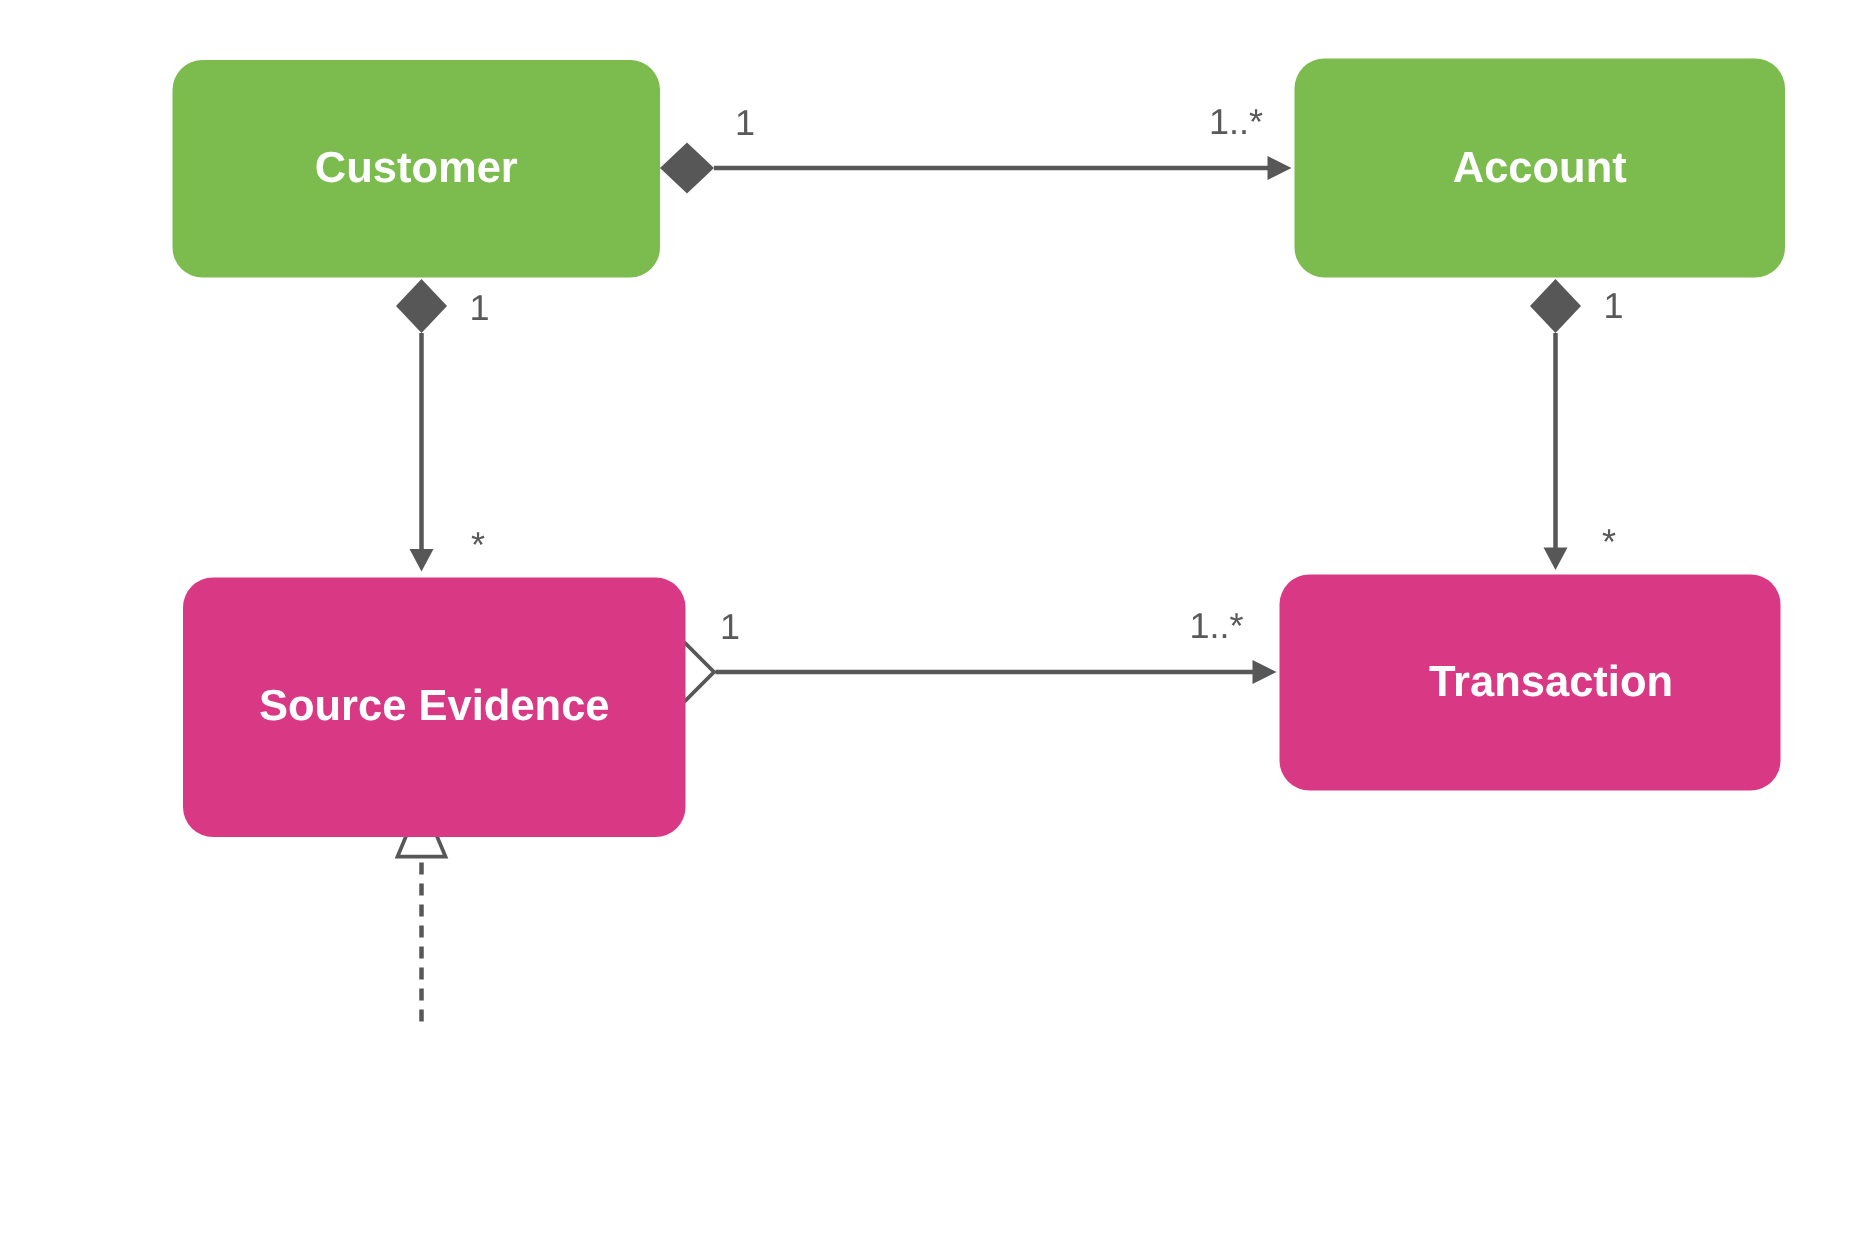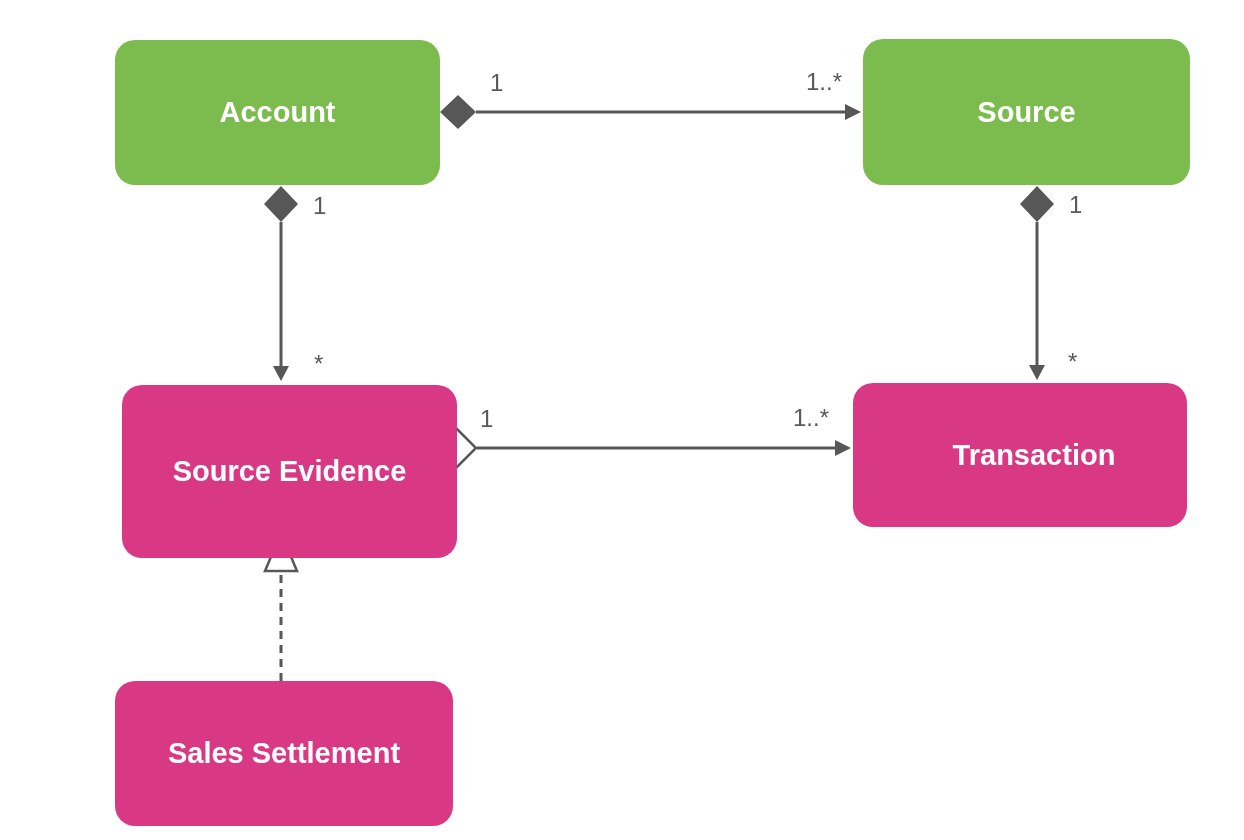--- a/index.html
+++ b/index.html
@@ -71,38 +71,35 @@
       <polygon points="851,448 835,440 835,456" fill="#575757"></polygon>
     </g>
 
     <g>
       <line x1="281" y1="681" x2="281" y2="573" stroke="#575757" stroke-width="3" stroke-dasharray="8,6"></line>
       <polygon points="281,533 265,571 297,571" fill="#ffffff" stroke="#575757" stroke-width="2.5"></polygon>
     </g>
   </svg>
 
   <div class="class-box green" style="left:115px; top:40px; width:325px; height:145px;">
-    <span class="class-label">Account</span>
+    <span class="class-label">Customer</span>
   </div>
 
   <div class="class-box green" style="left:863px; top:39px; width:327px; height:146px;">
-    <span class="class-label">Source</span>
+    <span class="class-label">Account</span>
   </div>
 
   <div class="class-box pink" style="left:102px; top:385px; width:335px; height:173px;margin-left:20px;">
     <span class="class-label">Source Evidence</span>
   </div>
 
   <div class="class-box pink" style="left:853px; top:383px; width:334px; height:144px;padding-left:28px;">
     <span class="class-label">Transaction</span>
   </div>
 
-  <div class="class-box pink" style="left:115px; top:681px; width:338px; height:145px;">
-    <span class="class-label">Sales Settlement</span>
-  </div>
 
   <span class="mult" style="left:490px; top:71px;">1</span>
   <span class="mult" style="left:806px; top:70px;">1..*</span>
 
   <span class="mult" style="left:313px; top:194px;">1</span>
   <span class="mult" style="left:314px; top:352px;">*</span>
 
   <span class="mult" style="left:1069px; top:193px;">1</span>
   <span class="mult" style="left:1068px; top:350px;">*</span>
 

